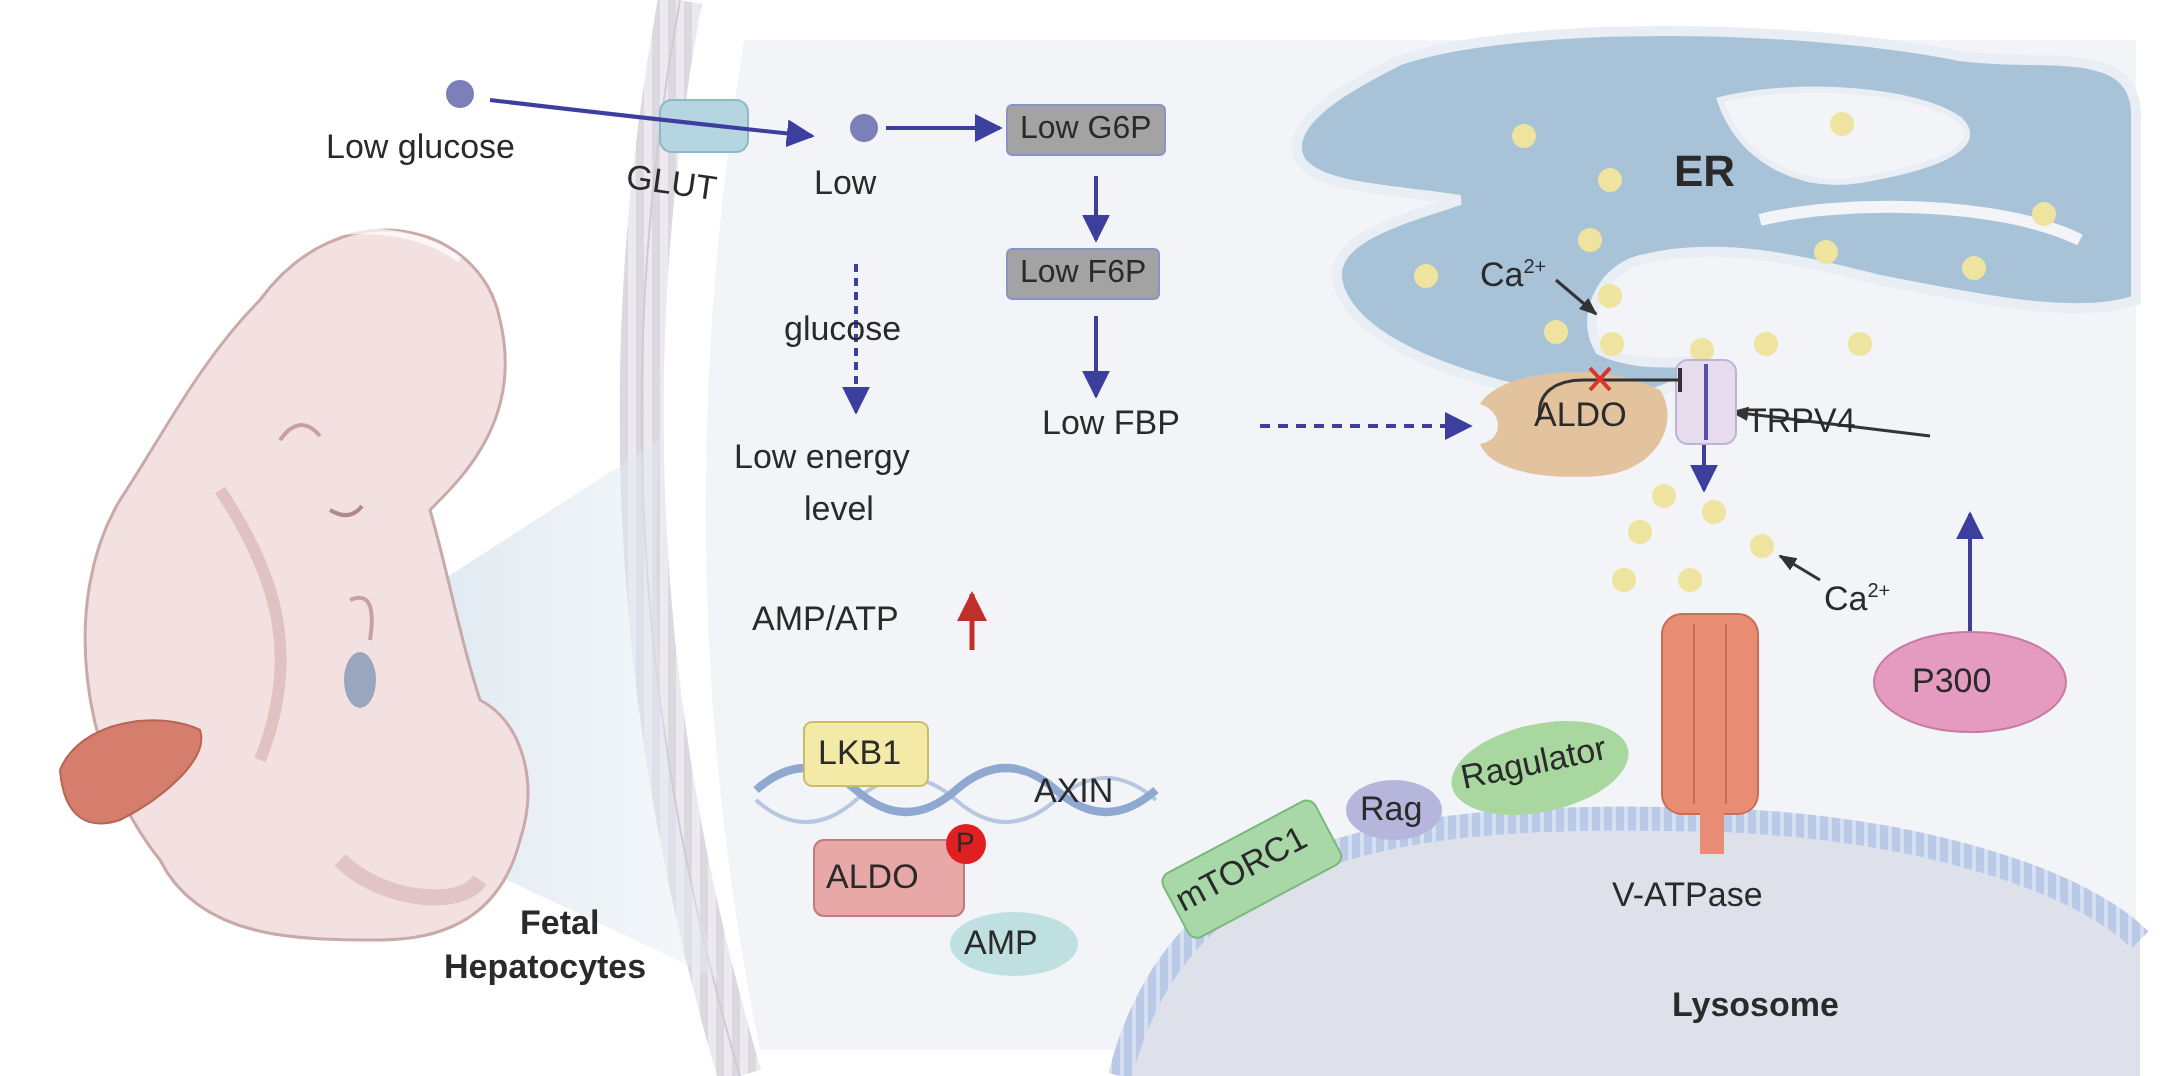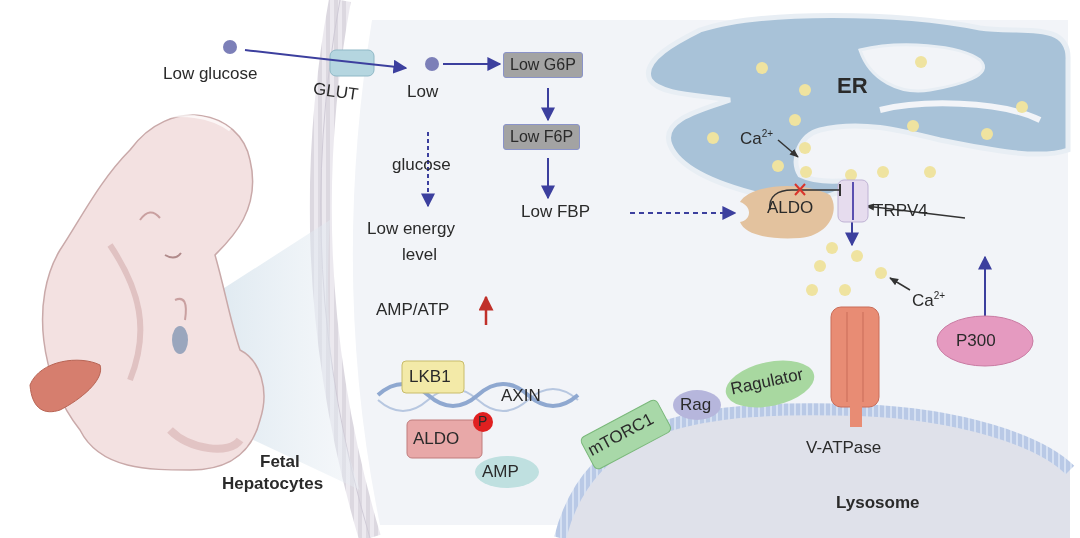--- a/index.html
+++ b/index.html
@@ -161,21 +161,21 @@
 
 <div class="lbl bold" style="left:837px;top:73px;font-size:22px;">ER</div>
 <div class="lbl" style="left:740px;top:128px;"><span>Ca</span><span class="sup">2+</span></div>
 
 <div class="lbl" style="left:767px;top:198px;">ALDO</div>
 <div class="lbl" style="left:873px;top:201px;">TRPV4</div>
 <div class="lbl" style="left:912px;top:290px;"><span>Ca</span><span class="sup">2+</span></div>
 <div class="lbl" style="left:956px;top:331px;">P300</div>
 
 <div class="lbl" style="left:409px;top:367px;">LKB1</div>
-<div class="lbl" style="left:501px;top:386px;">AXIN</div>
+<div class="lbl" style="left:517px;top:386px;">AXIN</div>
 <div class="lbl" style="left:413px;top:429px;">ALDO</div>
 <div class="lbl" style="left:478px;top:413px;font-size:14px;">P</div>
 <div class="lbl" style="left:482px;top:462px;text-align:right;">AMP</div>
 
 <div class="lbl" style="left:585px;top:425px;transform:rotate(-28deg);">mTORC1</div>
 <div class="lbl" style="left:680px;top:395px;">Rag</div>
 <div class="lbl" style="left:730px;top:372px;transform:rotate(-12deg);">Ragulator</div>
 <div class="lbl" style="left:806px;top:438px;">V-ATPase</div>
 <div class="lbl bold" style="left:796px;top:493px;margin-left:40px;">Lysosome</div>
 

